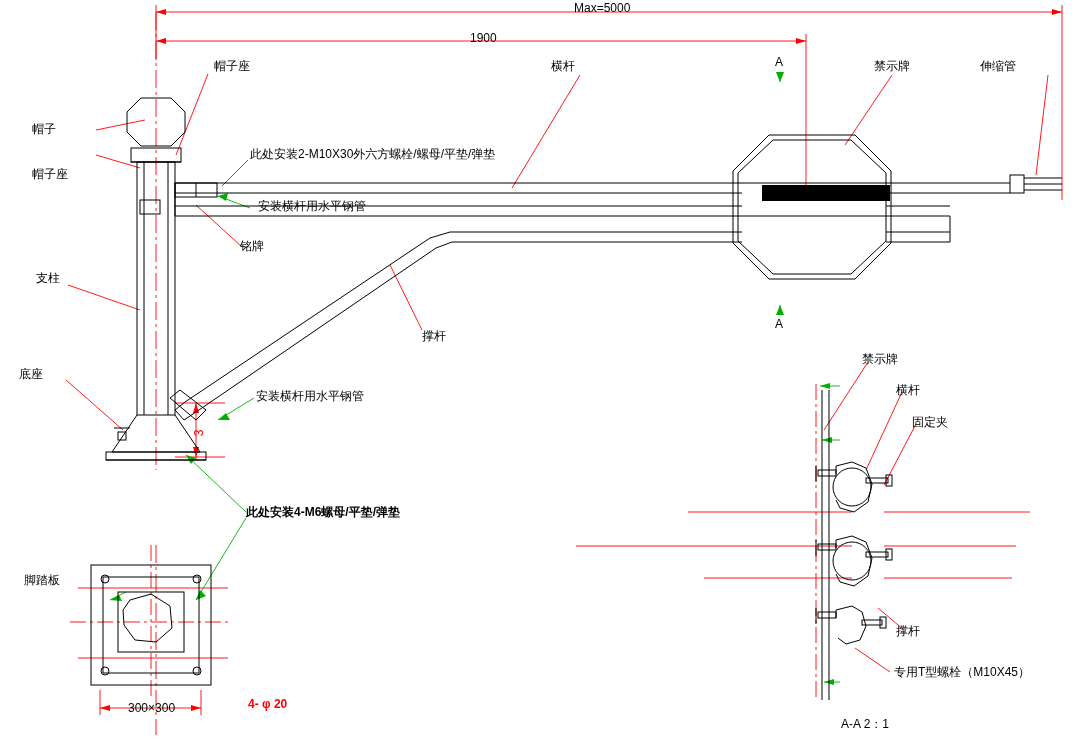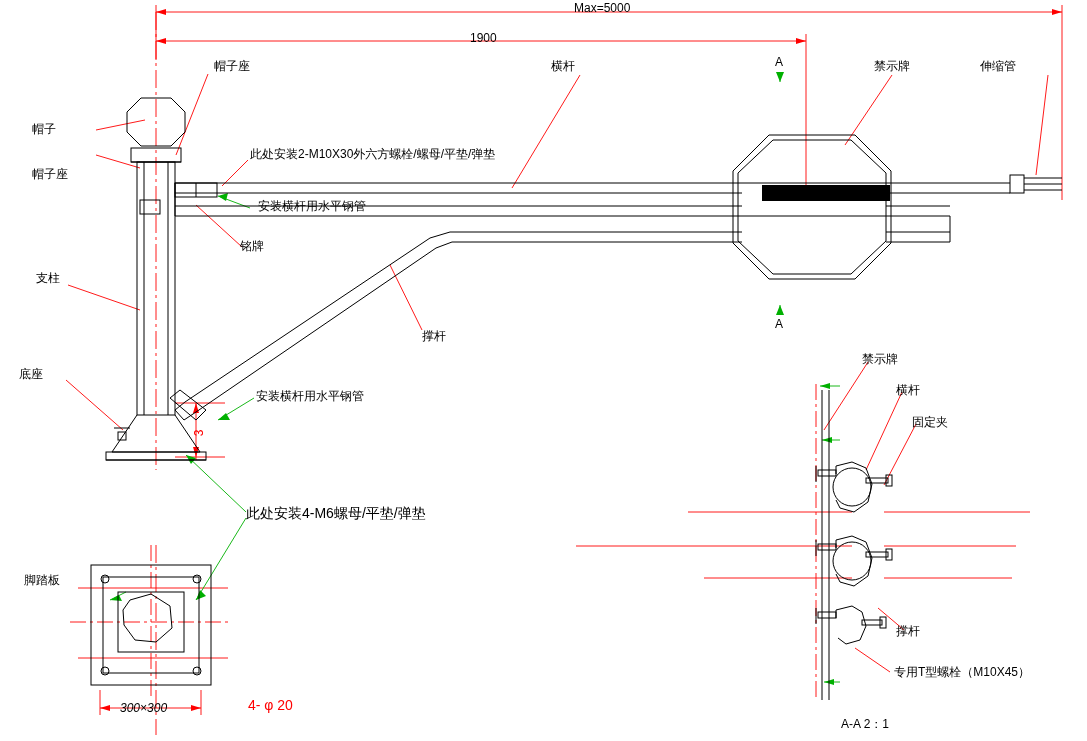--- a/index.html
+++ b/index.html
@@ -24,21 +24,21 @@
   }
   .lbl {
     position: absolute;
     font-family: "Liberation Sans", sans-serif;
     font-size: 12px;
     color: #000000;
     white-space: nowrap;
     line-height: 1;
   }
   .lbl.red { color: #ff0000; text-align: center; }
-  .lbl.big { font-size: 14px; }
+  .lbl.big { font-size: 12px; font-weight: bold; }
 </style>
 </head>
 <body>
 
 <div id="canvas">
 
   <svg class="layer" viewBox="0 0 1087 741">
     <g fill="none" stroke-linecap="butt" stroke-linejoin="miter">
 
       <g stroke="#ff0000" stroke-width="0.9">
@@ -234,21 +234,21 @@
   <div class="lbl" style="left:422px; top:330px;">撑杆</div>
   <div class="lbl" style="left:256px; top:390px;">安装横杆用水平钢管</div>
   <div class="lbl" style="left:19px; top:368px;">底座</div>
 
   <div class="lbl big" style="left:246px; top:506px;">此处安装4-M6螺母/平垫/弹垫</div>
   <div class="lbl" style="left:24px; top:574px;">脚踏板</div>
 
   <div class="lbl red" style="left:196px; top:427px;">
     <span class="rot90" style="display:inline-block; transform:rotate(-90deg);">3</span>
   </div>
-  <div class="lbl" style="left:120px; top:702px;font-style:italic;">300×300</div>
+  <div class="lbl" style="left:128px; top:702px;">300×300</div>
   <div class="lbl big red" style="left:248px; top:698px;">4- φ 20</div>
 
   <div class="lbl" style="left:862px; top:353px;">禁示牌</div>
   <div class="lbl" style="left:896px; top:384px;">横杆</div>
   <div class="lbl" style="left:912px; top:416px;">固定夹</div>
   <div class="lbl" style="left:896px; top:625px;">撑杆</div>
   <div class="lbl" style="left:894px; top:666px;">专用T型螺栓（M10X45）</div>
 
 </div>
 

